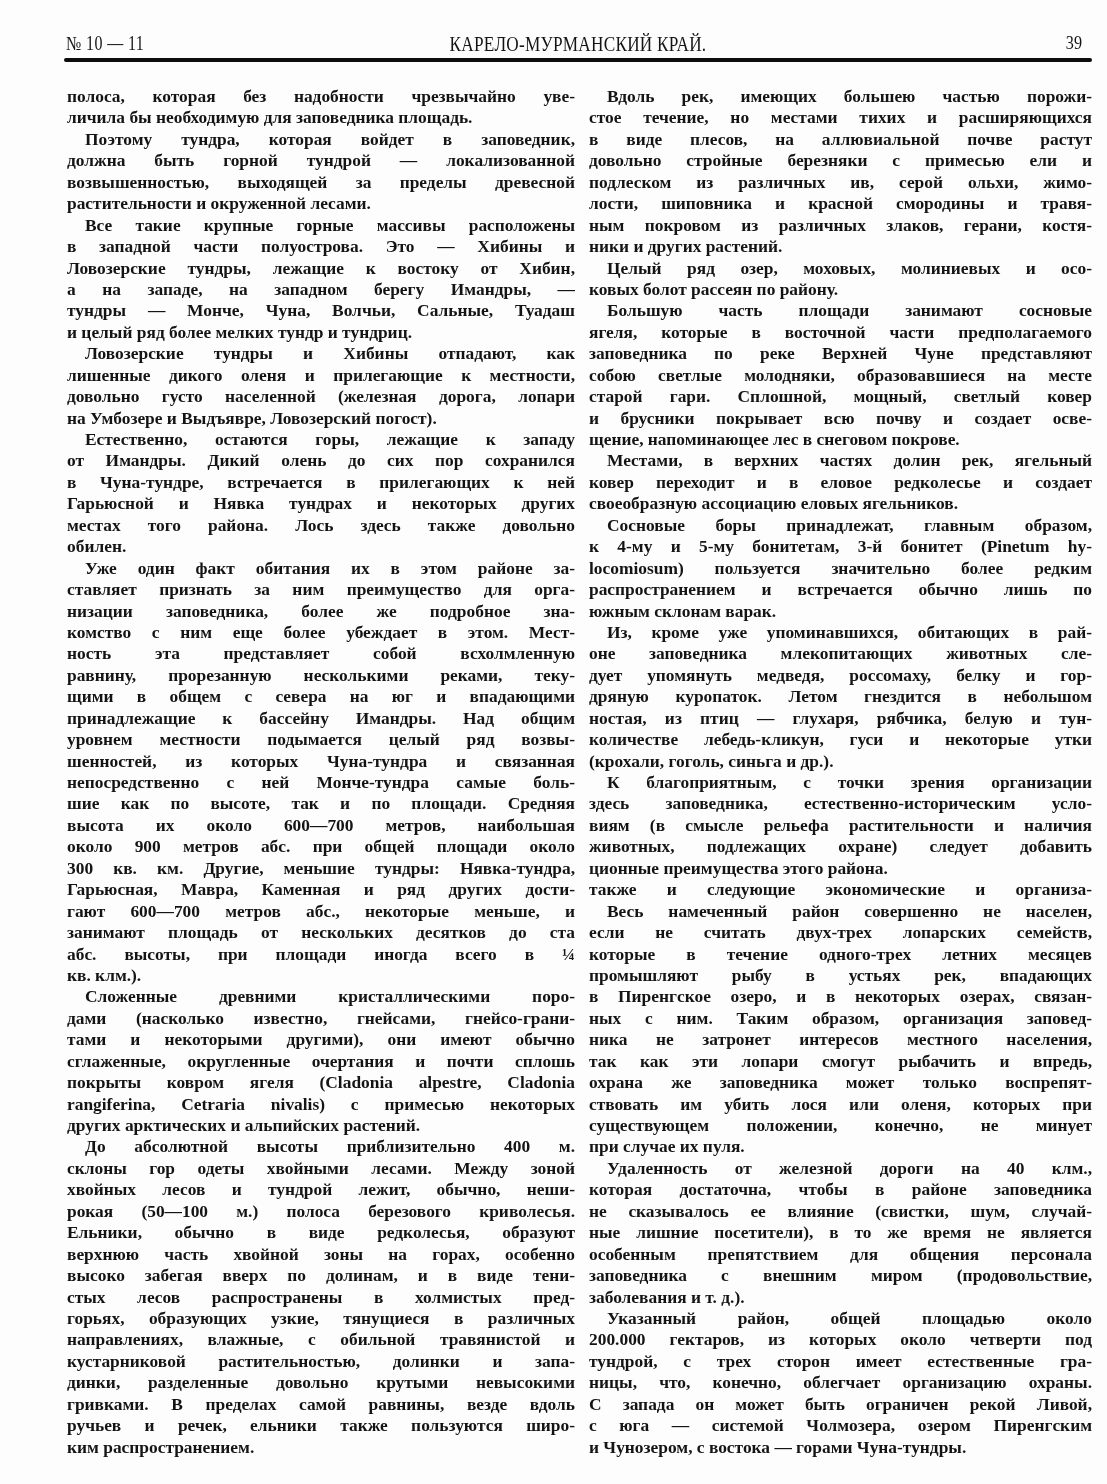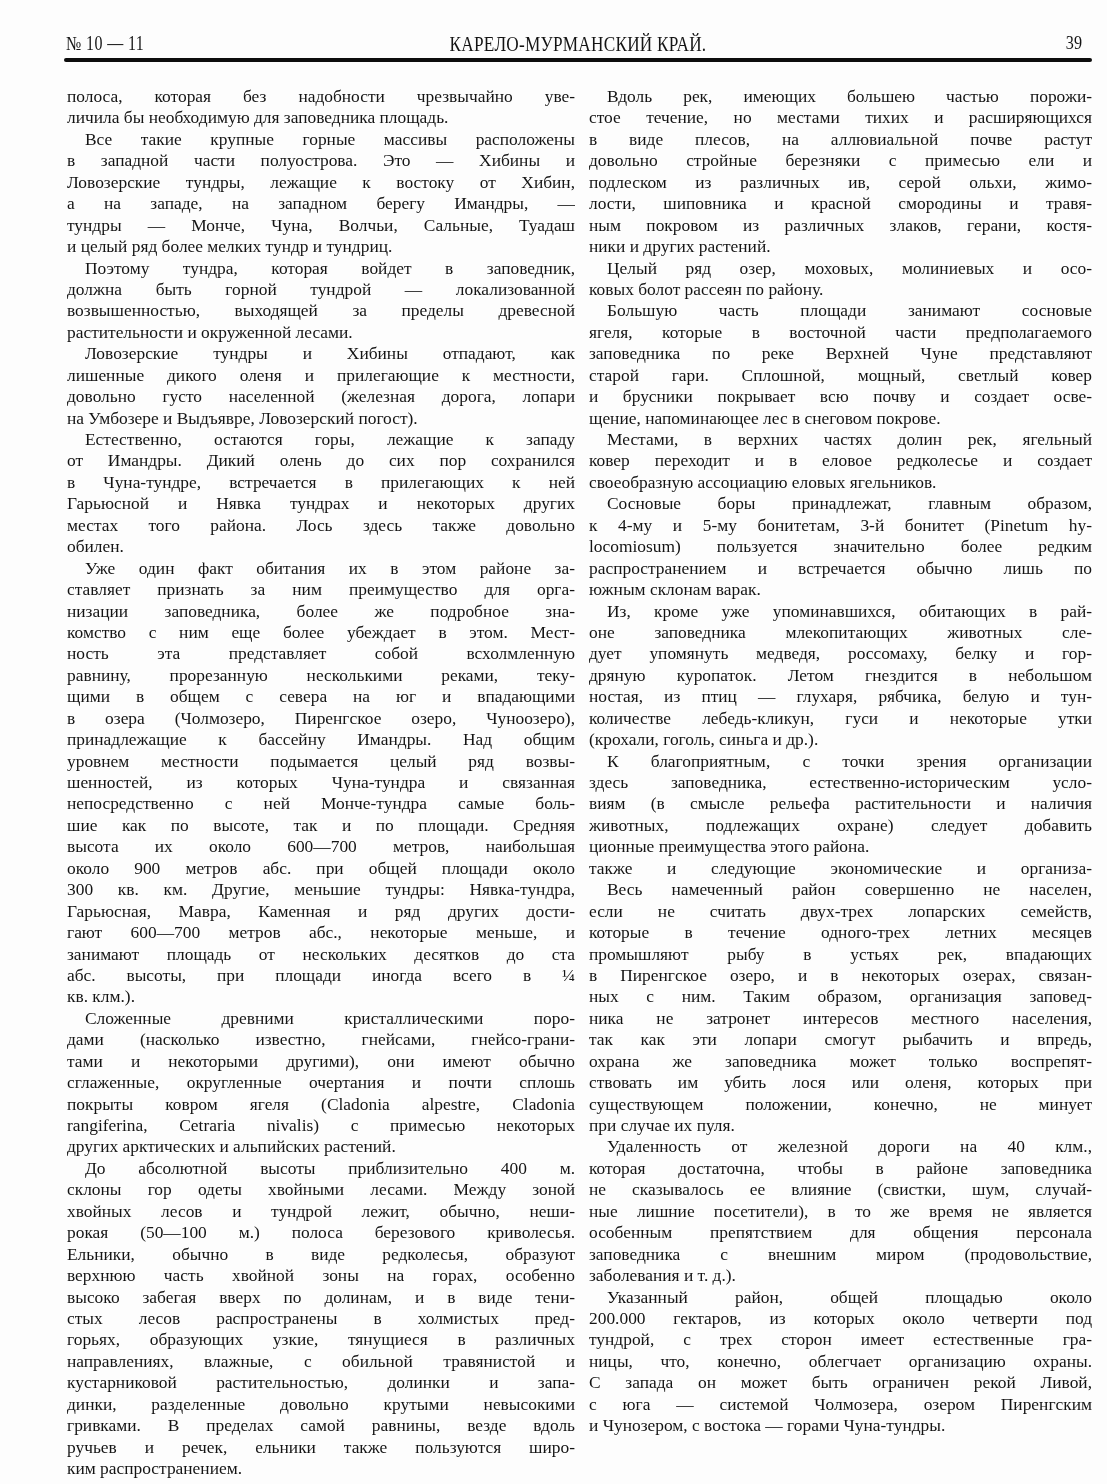--- a/index.html
+++ b/index.html
@@ -9,51 +9,51 @@
   .header .num { position: absolute; left: 0; top: 2px; font-size: 20px; letter-spacing: 0.5px; transform: scaleX(0.8); transform-origin: left; }
   .header .title { position: absolute; left: 0; right: 0; top: 2px; text-align: center; font-size: 21px; letter-spacing: 0.3px; transform: scaleX(0.82); }
   .header .pg { position: absolute; right: 8px; top: 2px; font-size: 19px; transform: scaleX(0.85); transform-origin: right; }
   .rule { position: absolute; left: 64px; top: 58px; width: 1028px; height: 4px; background: #0d0d0d; border-radius: 2px; }
   .col { position: absolute; top: 86px; width: 508px; font-family: "Liberation Serif", serif; font-size: 17.4px; line-height: 21.45px; }
   .col.left { left: 67px; }
   .col.right { left: 589px; width: 503px; }
   .line { display: block; white-space: nowrap; text-align: justify; text-align-last: justify; height: 21.45px; overflow: visible; }
   .line.last { text-align-last: left; }
   .line.indent { padding-left: 18px; }
-  .para { display: block; }
+  .para { display: block; font-weight: bold; }
 </style>
 </head>
 <body>
 
 <div class="page">
   <div class="header">
     <span class="num">№ 10 — 11</span>
     <span class="title">КАРЕЛО-МУРМАНСКИЙ КРАЙ.</span>
     <span class="pg">39</span>
   </div>
   <div class="rule"></div>
 
   <div class="col left" id="col-left">
       <div class="para">
         <span class="line">полоса, которая без надобности чрезвычайно уве-</span>
         <span class="line last">личила бы необходимую для заповедника площадь.</span>
       </div>
       <div class="para">
+        <span class="line indent">Поэтому тундра, которая войдет в заповедник,</span>
+        <span class="line">должна быть горной тундрой — локализованной</span>
+        <span class="line">возвышенностью, выходящей за пределы древесной</span>
+        <span class="line last">растительности и окруженной лесами.</span>
+      </div>
+      <div class="para">
         <span class="line indent">Все такие крупные горные массивы расположены</span>
         <span class="line">в западной части полуострова. Это — Хибины и</span>
         <span class="line">Ловозерские тундры, лежащие к востоку от Хибин,</span>
         <span class="line">а на западе, на западном берегу Имандры, —</span>
         <span class="line">тундры — Монче, Чуна, Волчьи, Сальные, Туадаш</span>
         <span class="line last">и целый ряд более мелких тундр и тундриц.</span>
-      </div>
-      <div class="para">
-        <span class="line indent">Поэтому тундра, которая войдет в заповедник,</span>
-        <span class="line">должна быть горной тундрой — локализованной</span>
-        <span class="line">возвышенностью, выходящей за пределы древесной</span>
-        <span class="line last">растительности и окруженной лесами.</span>
       </div>
       <div class="para">
         <span class="line indent">Ловозерские тундры и Хибины отпадают, как</span>
         <span class="line">лишенные дикого оленя и прилегающие к местности,</span>
         <span class="line">довольно густо населенной (железная дорога, лопари</span>
         <span class="line last">на Умбозере и Выдъявре, Ловозерский погост).</span>
       </div>
       <div class="para">
         <span class="line indent">Естественно, остаются горы, лежащие к западу</span>
         <span class="line">от Имандры. Дикий олень до сих пор сохранился</span>
@@ -63,21 +63,20 @@
         <span class="line last">обилен.</span>
       </div>
       <div class="para">
         <span class="line indent">Уже один факт обитания их в этом районе за-</span>
         <span class="line">ставляет признать за ним преимущество для орга-</span>
         <span class="line">низации заповедника, более же подробное зна-</span>
         <span class="line">комство с ним еще более убеждает в этом. Мест-</span>
         <span class="line">ность эта представляет собой всхолмленную</span>
         <span class="line">равнину, прорезанную несколькими реками, теку-</span>
         <span class="line">щими в общем с севера на юг и впадающими</span>
-        <span class="line">в озера (Чолмозеро, Пиренгское озеро, Чуноозеро),</span>
         <span class="line">принадлежащие к бассейну Имандры. Над общим</span>
         <span class="line">уровнем местности подымается целый ряд возвы-</span>
         <span class="line">шенностей, из которых Чуна-тундра и связанная</span>
         <span class="line">непосредственно с ней Монче-тундра самые боль-</span>
         <span class="line">шие как по высоте, так и по площади. Средняя</span>
         <span class="line">высота их около 600—700 метров, наибольшая</span>
         <span class="line">около 900 метров абс. при общей площади около</span>
         <span class="line">300 кв. км. Другие, меньшие тундры: Нявка-тундра,</span>
         <span class="line">Гарьюсная, Мавра, Каменная и ряд других дости-</span>
         <span class="line">гают 600—700 метров абс., некоторые меньше, и</span>
@@ -124,20 +123,21 @@
         <span class="line last">ники и других растений.</span>
       </div>
       <div class="para">
         <span class="line indent">Целый ряд озер, моховых, молиниевых и осо-</span>
         <span class="line last">ковых болот рассеян по району.</span>
       </div>
       <div class="para">
         <span class="line indent">Большую часть площади занимают сосновые</span>
         <span class="line">ягеля, которые в восточной части предполагаемого</span>
         <span class="line">заповедника по реке Верхней Чуне представляют</span>
+        <span class="line">собою светлые молодняки, образовавшиеся на месте</span>
         <span class="line">старой гари. Сплошной, мощный, светлый ковер</span>
         <span class="line">и брусники покрывает всю почву и создает осве-</span>
         <span class="line last">щение, напоминающее лес в снеговом покрове.</span>
       </div>
       <div class="para">
         <span class="line indent">Местами, в верхних частях долин рек, ягельный</span>
         <span class="line">ковер переходит и в еловое редколесье и создает</span>
         <span class="line last">своеобразную ассоциацию еловых ягельников.</span>
       </div>
       <div class="para">

